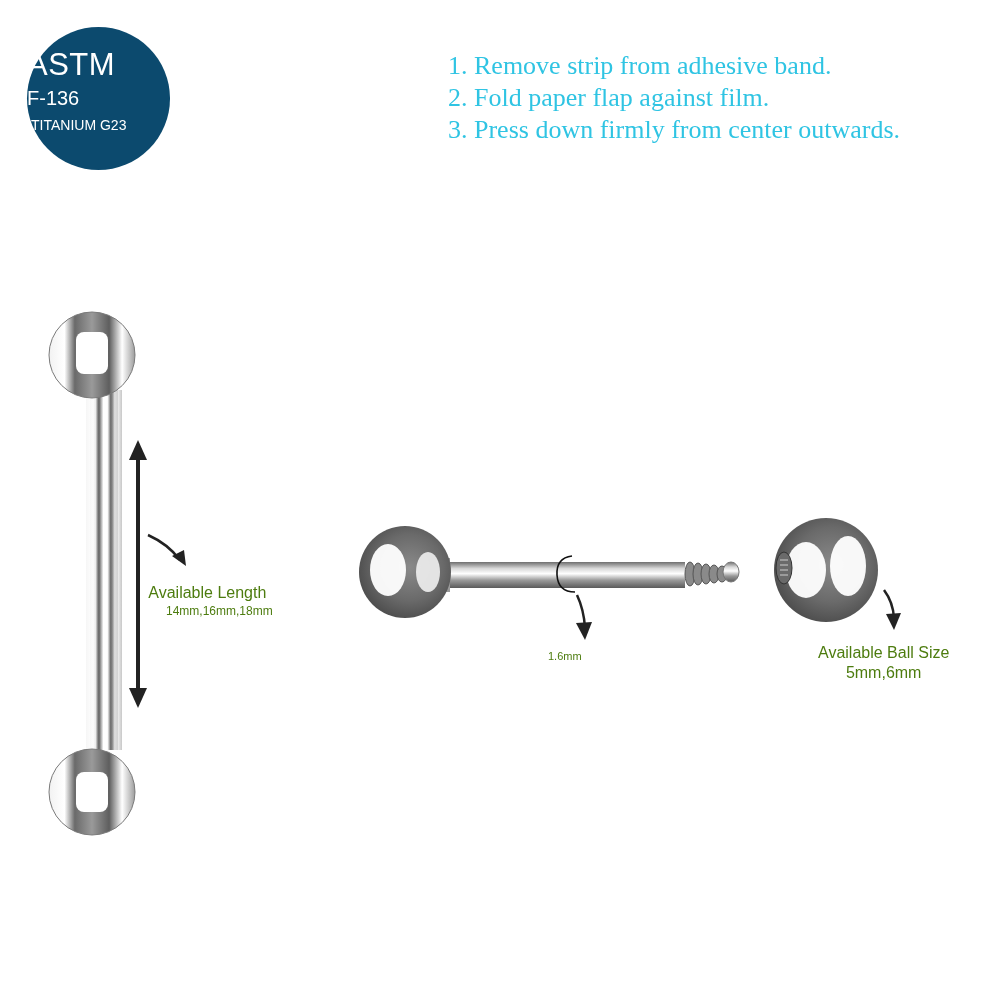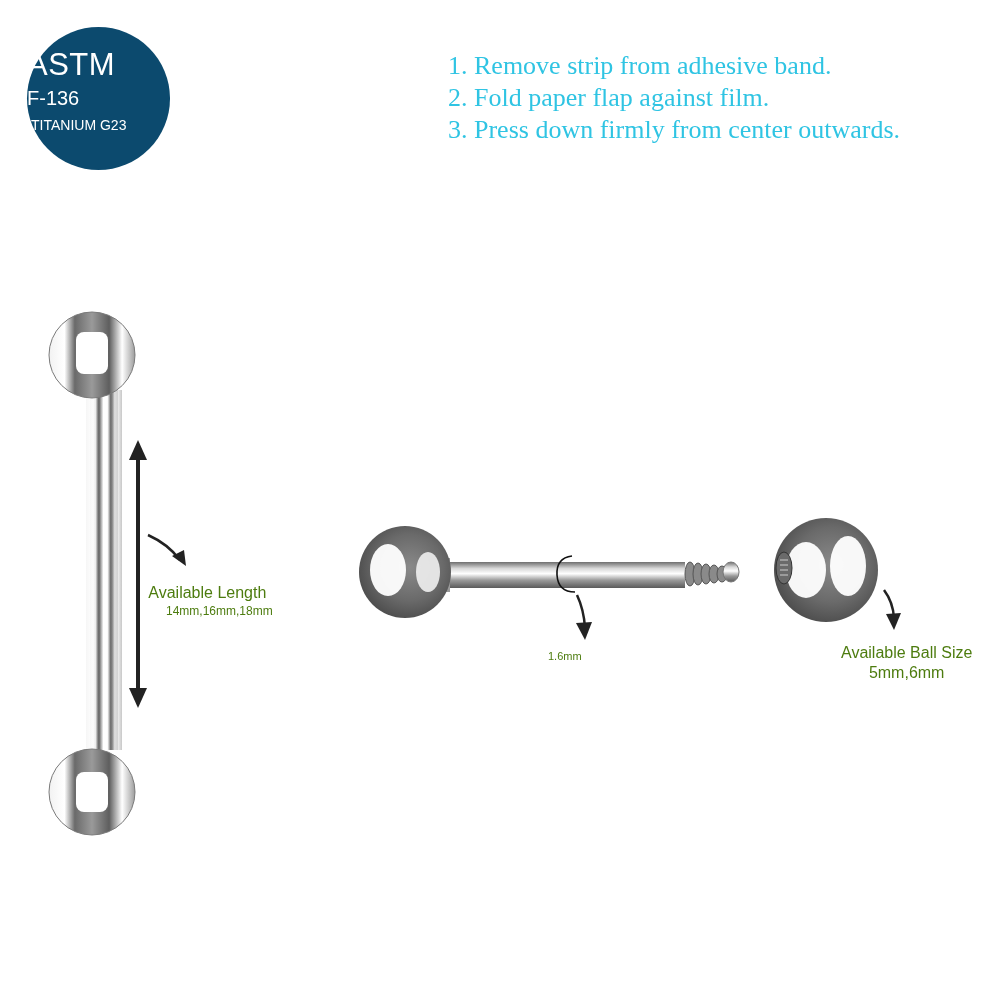--- a/index.html
+++ b/index.html
@@ -8,21 +8,21 @@
     .badge { left:27px; top:27px; width:143px; height:143px; border-radius:50%; background:#0c4a6e; color:#fff; }
     .badge .b1 { position:absolute; left:0; right:0; top:20px; font-size:31px; letter-spacing:0.5px; }
     .badge .b2 { position:absolute; left:0; right:16px; top:60px; font-size:20px; }
     .badge .b3 { position:absolute; left:4px; right:0; top:90px; font-size:14px; }
     .steps { left:448px; top:50px; color:#2fc4e3; font-size:26px; line-height:32px;font-family:Liberation Serif, serif; }
     .steps div { white-space:nowrap; }
     .red { color:#4d7c0f; text-align:center; white-space:nowrap; }
     .lbl-len { left:142px; top:583px; font-size:16px; line-height:19px; }
     .lbl-len .s { font-size:12px;margin-left:24px; }
     .lbl-gauge { left:548px; top:650px; font-size:11px; }
-    .lbl-ball { left:818px; top:643px; font-size:16px; line-height:20px;margin-left:23px; }
+    .lbl-ball { left:818px; top:643px; font-size:16px; line-height:20px; }
     svg { position:absolute; left:0; top:0; }
   </style>
 </head>
 <body>
 
 <svg width="1000" height="1000" viewBox="0 0 1000 1000">
   <defs>
     <radialGradient id="ballG" cx="50%" cy="50%" r="55%">
       <stop offset="0%" stop-color="#ffffff"></stop>
       <stop offset="25%" stop-color="#f4f4f4"></stop>

